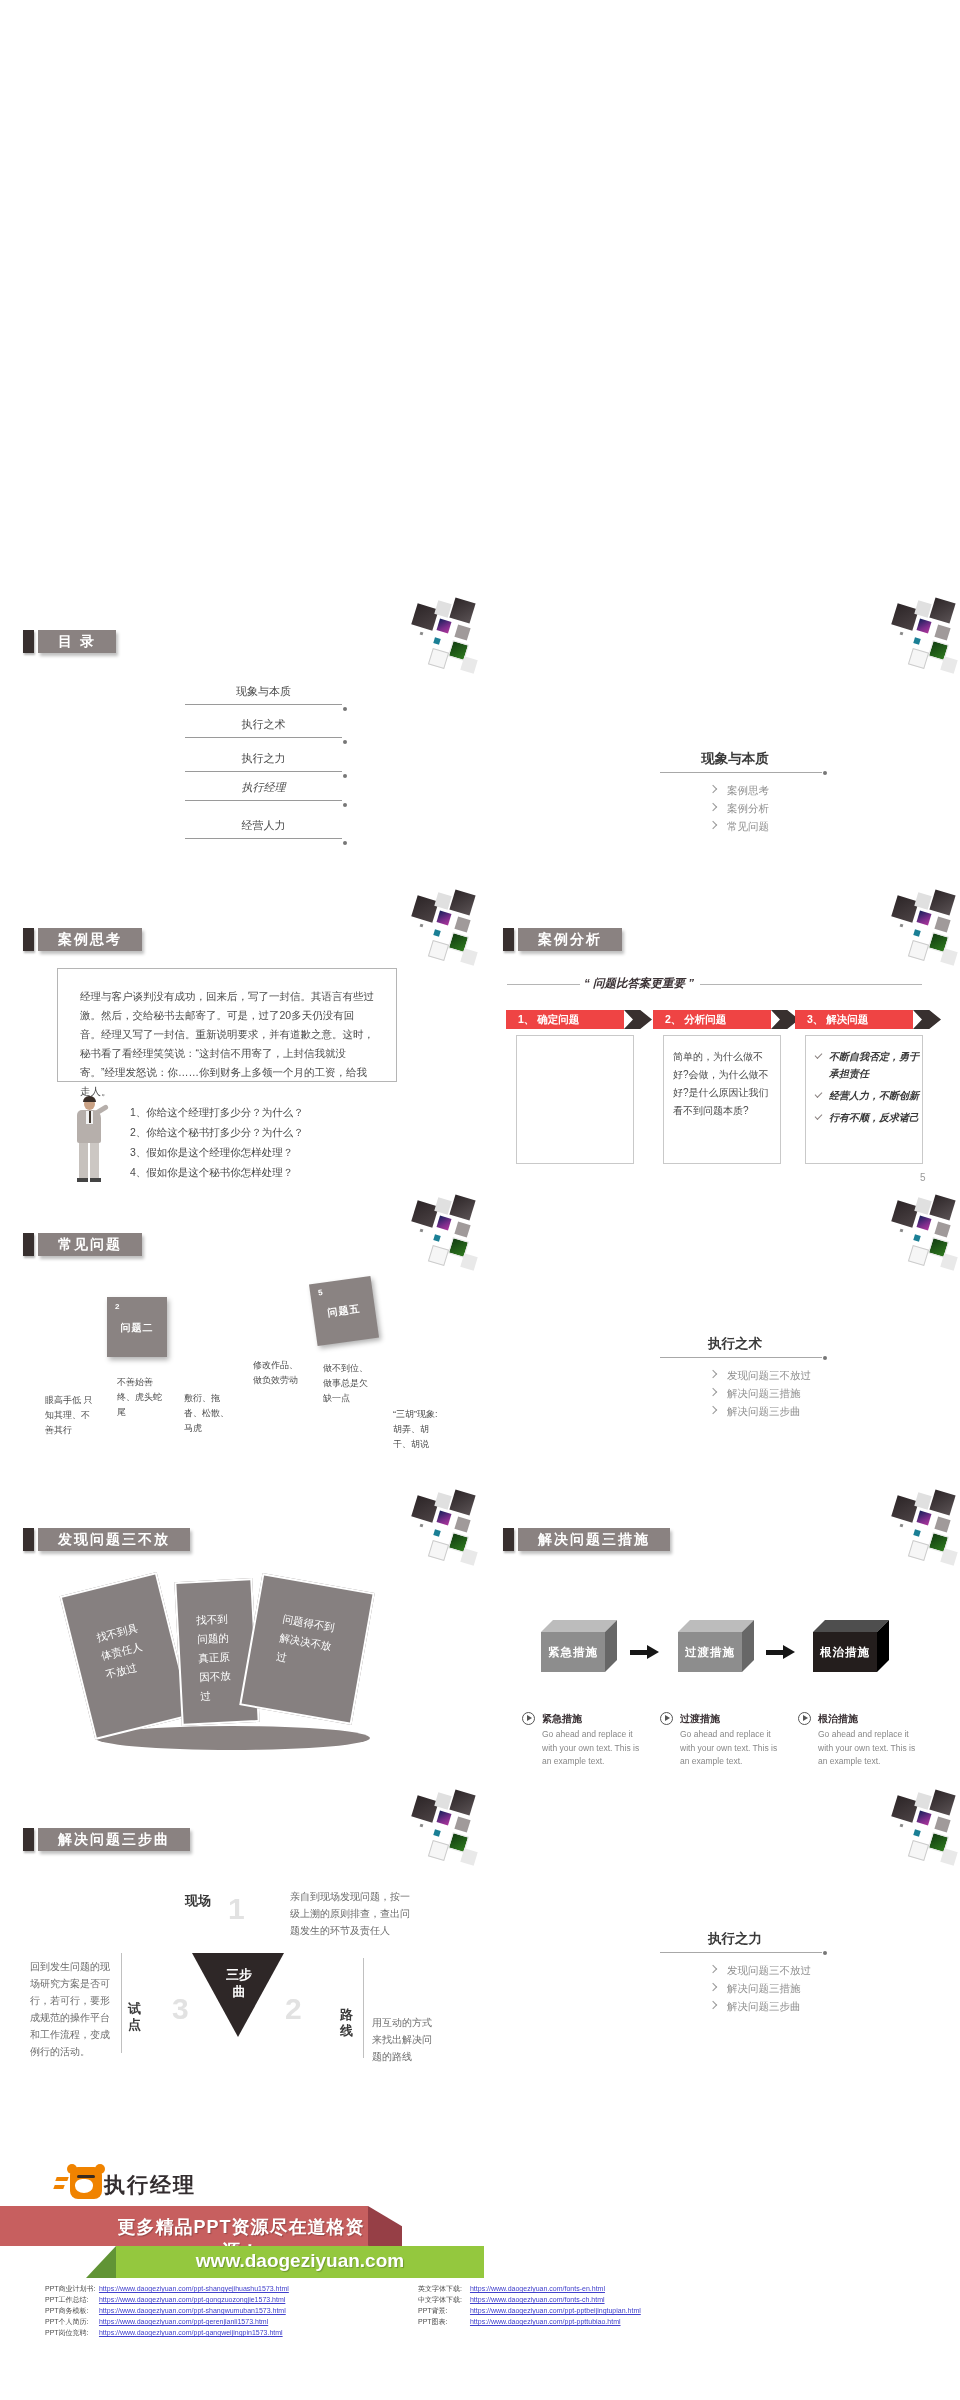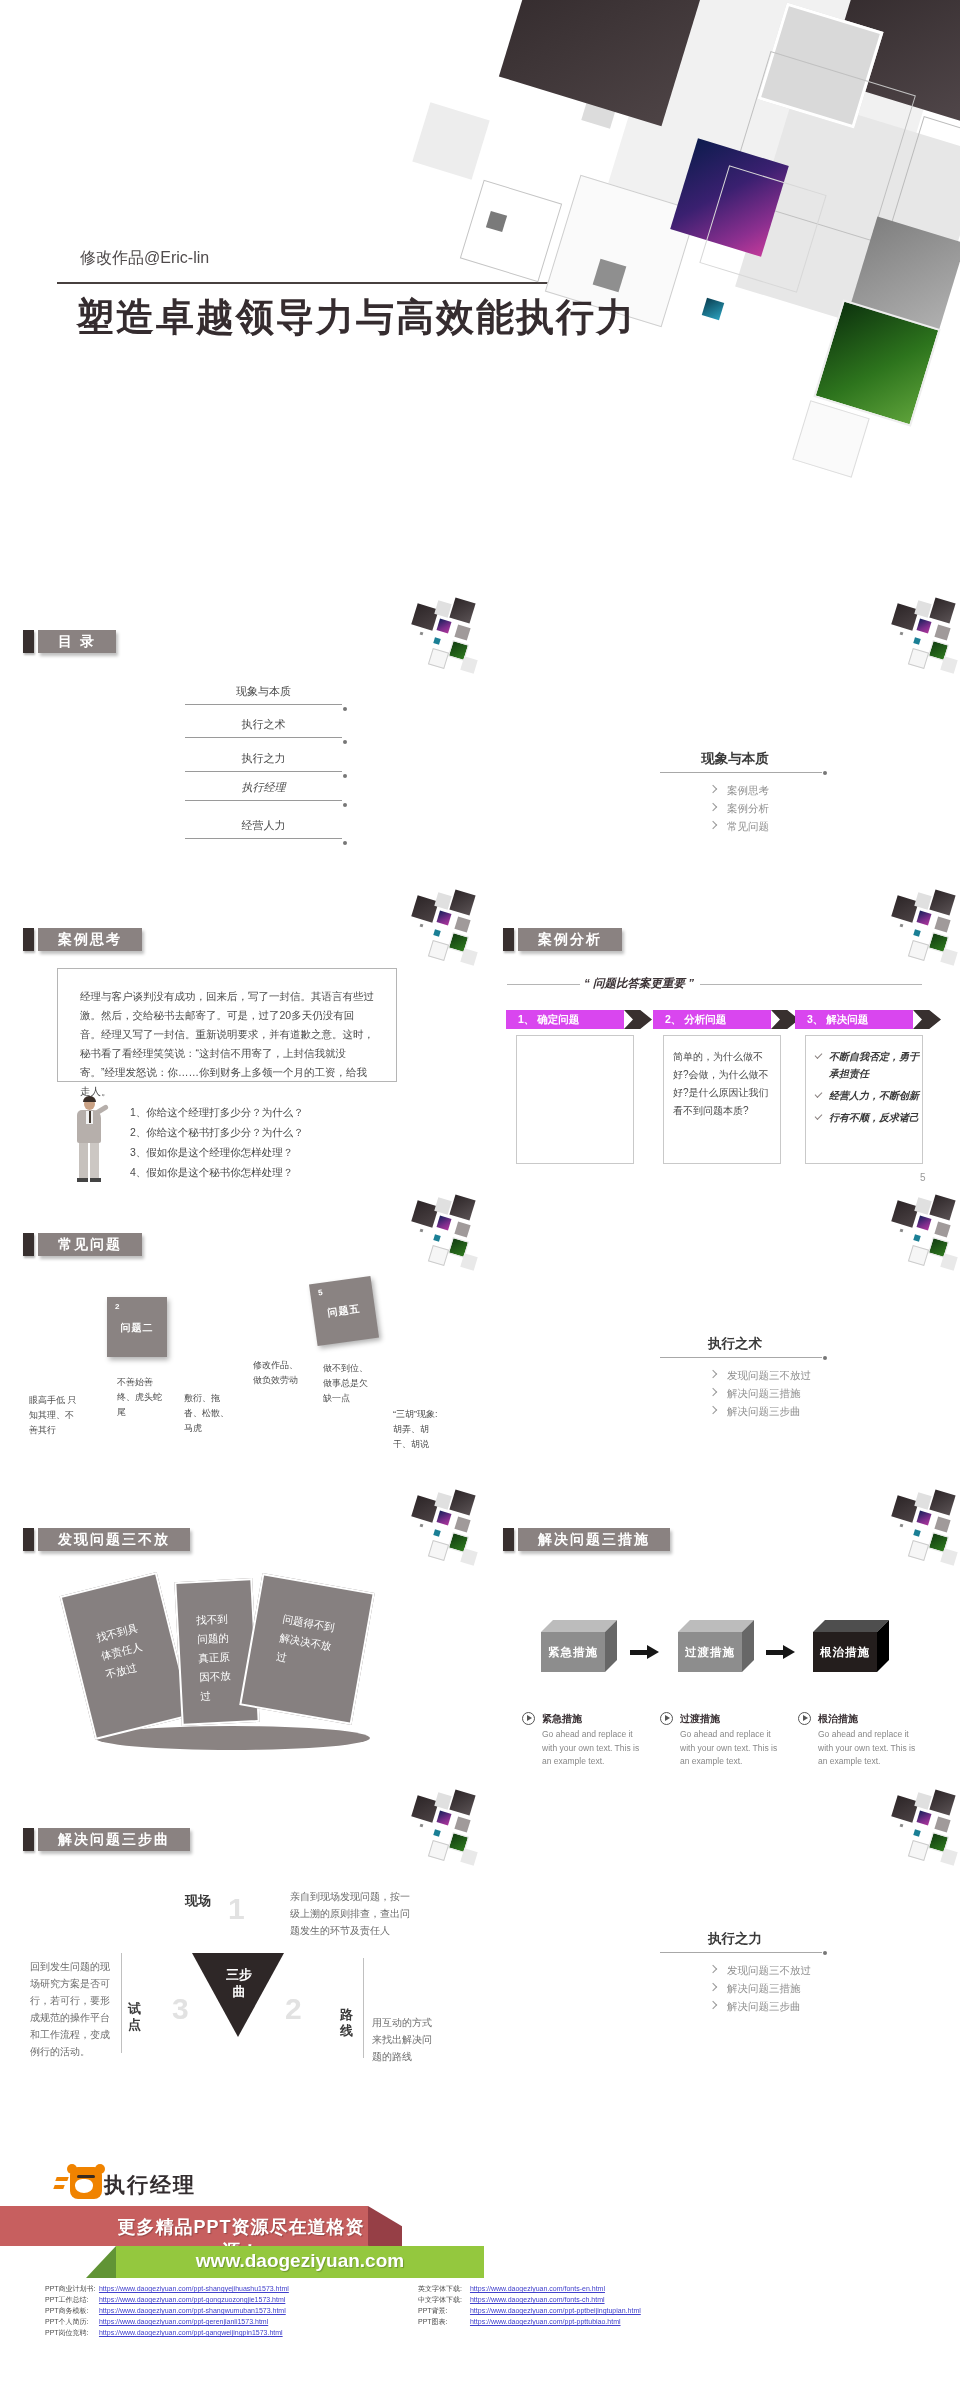--- a/index.html
+++ b/index.html
@@ -66,21 +66,21 @@
   .f-leg2{left:18px;top:47px;width:9px;height:36px;background:#ccc7c3;}
   .f-shoe1{left:5px;top:82px;width:11px;height:4px;background:#444;}
   .f-shoe2{left:18px;top:82px;width:11px;height:4px;background:#444;}
 
   
   .quote-wrap{position:absolute;left:0;top:96px;width:480px;height:16px;}
   .quote-l{position:absolute;left:27px;top:8px;width:73px;border-top:1px solid #b5b5b5;}
   .quote-r{position:absolute;left:220px;top:8px;width:222px;border-top:1px solid #b5b5b5;}
   .quote-t{position:absolute;left:100px;top:0;width:118px;text-align:center;font-size:11.5px;font-weight:bold;font-style:italic;color:#3a3134;}
   .col-hdr{position:absolute;top:130px;height:19px;}
-  .col-hdr .bar{position:absolute;left:0;top:0;width:106px;height:19px;background:#d946ef;color:#fff;
+  .col-hdr .bar{position:absolute;left:0;top:0;width:106px;height:19px;background:#ef4444;color:#fff;
                 font-size:10.5px;font-weight:bold;line-height:19px;padding-left:12px;}
   .col-hdr .arw{position:absolute;left:118px;top:0;width:28px;height:19px;background:#38302f;
                 clip-path:polygon(0 0,58% 0,100% 50%,58% 100%,0 100%,32% 50%);}
   .col-box{position:absolute;top:155px;width:116px;height:127px;border:1px solid #c9c9c9;}
   .col-list{position:absolute;top:168px;width:104px;font-size:10px;font-weight:bold;font-style:italic;
             color:#3a3a3a;line-height:17px;}
   .col-list div{position:relative;padding-left:14px;margin-bottom:5px;}
   .ck{position:absolute;left:0;top:5px;width:6px;height:3px;border-left:1.5px solid #8a8281;border-bottom:1.5px solid #8a8281;transform:rotate(-45deg);}
   .col-text{position:absolute;top:168px;width:100px;font-size:10px;color:#4a4a4a;line-height:18px;word-break:break-all;}
   .pagenum{position:absolute;left:440px;top:292px;font-size:10px;color:#999;}
@@ -154,46 +154,20 @@
   .linkrow{position:absolute;font-size:7px;line-height:9px;white-space:nowrap;}
   .linkrow .lab{color:#4a4a4a;display:inline-block;width:52px;}
   .linkrow .lab2{color:#4a4a4a;display:inline-block;width:50px;}
   .linkrow a{color:#4040cc;text-decoration:underline;cursor:pointer;}
 </style>
 </head>
 <body>
 
 <div class="page">
 
-  <div class="slide" id="s-title" style="left:0;top:0;width:960px;height:520px;">
-    <div class="title-rule"></div>
-    <div class="deco abs" style="left:0;top:0;width:960px;height:520px;z-index:1;">
-      <i class="sq" style="left:640px;top:-40px;width:280px;height:280px;background:#f1f1f1;"></i>
-      <i class="sq" style="left:760px;top:120px;width:200px;height:200px;background:#e7e7e7;"></i>
-      <i class="sq" style="left:420px;top:110px;width:62px;height:62px;background:#ededed;"></i>
-      <i class="sq" style="left:585px;top:95px;width:30px;height:30px;background:#dcdcdc;"></i>
-      <i class="sq" style="left:520px;top:-65px;width:170px;height:170px;background:linear-gradient(135deg,#2e2628,#4d4345);"></i>
-      <i class="sq" style="left:845px;top:-45px;width:150px;height:150px;background:linear-gradient(135deg,#2e2628,#51474a);"></i>
-      <i class="sq" style="left:770px;top:15px;width:95px;height:95px;background:#d9d9d9;border:3px solid #fff;"></i>
-      <i class="sq" style="left:745px;top:70px;width:150px;height:150px;border:1px solid #c0c0c0;"></i>
-      <i class="sq" style="left:560px;top:190px;width:120px;height:120px;border:1px solid #cfcfcf;background:#fafafa;"></i>
-      <i class="sq" style="left:682px;top:150px;width:95px;height:95px;background:linear-gradient(135deg,#0d1c4e,#3a2070 45%,#8b2f8f 80%,#c23a9a);"></i>
-      <i class="sq" style="left:712px;top:178px;width:100px;height:100px;border:1px solid #d8d8d8;"></i>
-      <i class="sq" style="left:905px;top:130px;width:110px;height:110px;border:1px solid #bbb;"></i>
-      <i class="sq" style="left:862px;top:228px;width:92px;height:92px;background:linear-gradient(135deg,#7f7f7f,#b0b0b0);"></i>
-      <i class="sq" style="left:596px;top:262px;width:27px;height:27px;background:#8f8f8f;"></i>
-      <i class="sq" style="left:704px;top:300px;width:18px;height:18px;background:linear-gradient(135deg,#0a3f52,#2aa0bd);"></i>
-      <i class="sq" style="left:826px;top:312px;width:98px;height:98px;background:linear-gradient(135deg,#0d330e,#2d741d 55%,#5ea23a);border:2px solid #eee;"></i>
-      <i class="sq" style="left:800px;top:408px;width:60px;height:60px;background:#fafafa;border:1px solid #ddd;"></i>
-      <i class="sq" style="left:470px;top:190px;width:80px;height:80px;border:1px solid #c5c5c5;"></i>
-      <i class="sq" style="left:488px;top:213px;width:17px;height:17px;background:#7a7a7a;"></i>
-    </div>
-    <div class="credit">修改作品@Eric-lin</div>
-    <div class="main-title">塑造卓越领导力与高效能执行力</div>
-  </div>
 
   <div class="slide" id="s-toc" style="left:0;top:600px;width:480px;height:280px;">
     <div class="mini-deco" style="top:0;">
       <i class="m1"></i>
         <i class="m2"></i>
         <i class="m3"></i>
         <i class="m4"></i>
         <i class="m5"></i>
         <i class="m6"></i>
         <i class="m7"></i>
@@ -339,21 +313,21 @@
       <span class="lbl">常见问题</span>
     </div>
     <div class="pbox" style="left:107px;top:112px;width:60px;height:60px;">
       <span class="n">2</span>
       <span class="t">问题二</span>
     </div>
     <div class="pbox" style="left:313px;top:95px;width:62px;height:62px;transform:rotate(-8deg);">
       <span class="n">5</span>
       <span class="t">问题五</span>
     </div>
-    <div class="note" style="left:29px;top:208px;">眼高手低 只知其理、不善其行</div>
+    <div class="note" style="left:45px;top:208px;">眼高手低 只知其理、不善其行</div>
     <div class="note" style="left:117px;top:190px;">不善始善终、虎头蛇尾</div>
     <div class="note" style="left:184px;top:206px;">敷衍、拖沓、松散、马虎</div>
     <div class="note" style="left:253px;top:173px;">修改作品、做负效劳动</div>
     <div class="note" style="left:323px;top:176px;">做不到位、做事总是欠缺一点</div>
     <div class="note" style="left:393px;top:222px;">“三胡”现象:胡弄、胡干、胡说</div>
   </div>
 
   <div class="slide" id="s-div2" style="left:480px;top:1185px;width:480px;height:295px;">
     <div class="mini-deco" style="top:12px;">
       <i class="m1"></i>

